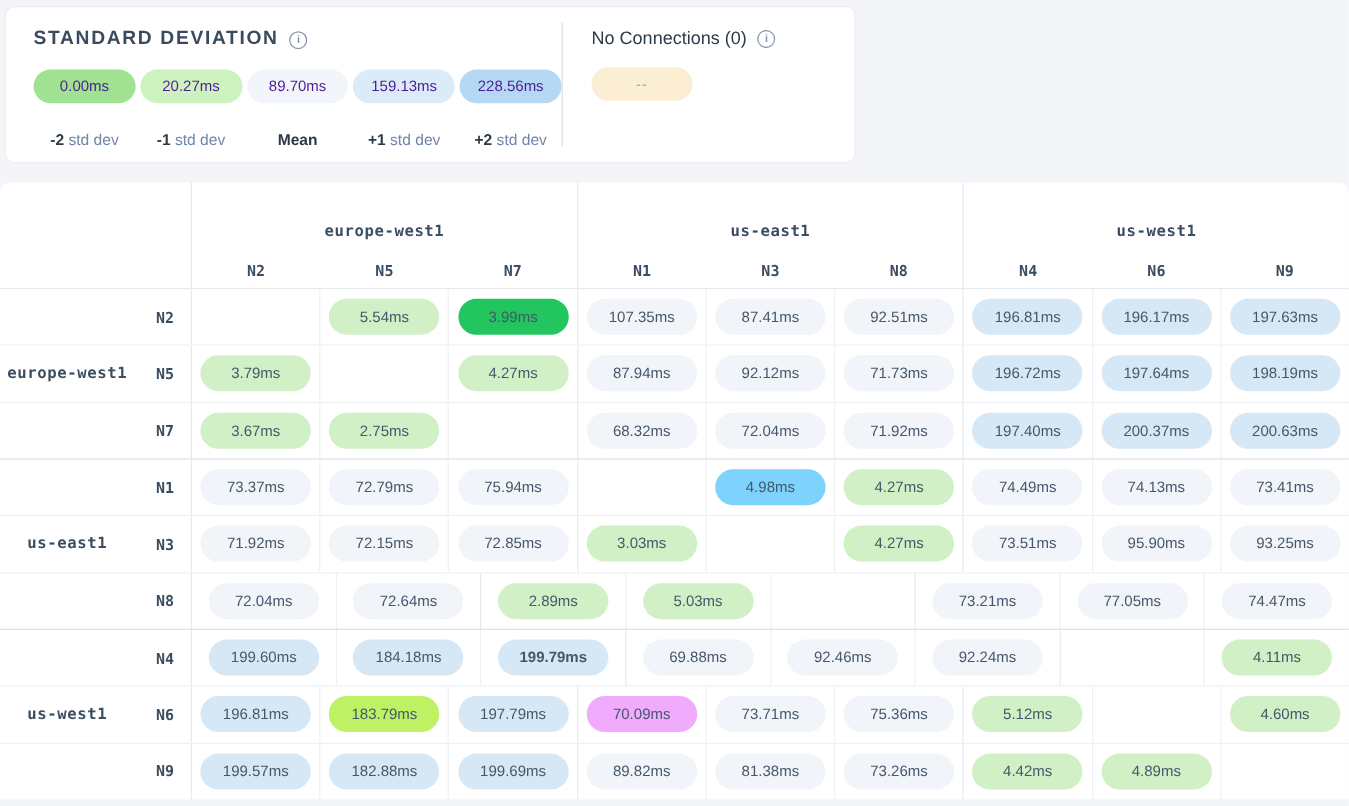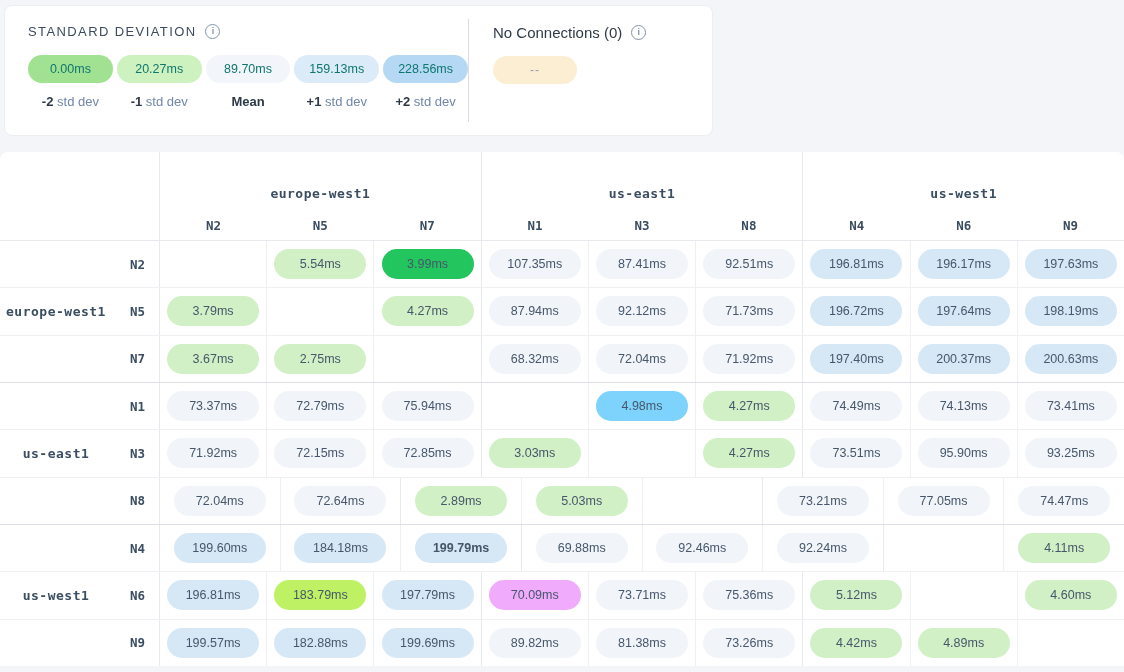--- a/index.html
+++ b/index.html
@@ -16,35 +16,35 @@
     position:absolute;left:4px;top:5px;width:709px;height:131px;
     background:#ffffff;border:1px solid #eceef1;border-radius:8px;
     box-sizing:border-box;display:flex;
   }
   .legend-left{width:463px;box-sizing:border-box;padding:18px 0 0 23px;}
   .legend-divider{width:1px;background:#d9dde3;margin:13px 0;}
   .legend-right{flex:1;box-sizing:border-box;padding:18px 0 0 24px;}
 
   .title-row{display:flex;align-items:center;gap:9px;}
   .legend-title{
-    font-size:13px;font-weight:normal;letter-spacing:1.4px;color:#3b4a5d;
+    font-size:16px;font-weight:bold;letter-spacing:1.4px;color:#3b4a5d;
   }
   .info-icon{
     width:13px;height:13px;border:1.4px solid #8494ab;border-radius:50%;
     color:#8494ab;font-size:9px;font-weight:bold;line-height:13px;
     display:inline-flex;align-items:center;justify-content:center;
     cursor:pointer;flex:0 0 auto;
   }
   .legend-pills{display:flex;gap:4px;margin-top:16px;}
   .legend-pill{
     width:87px;height:28px;border-radius:14px;
     display:flex;align-items:center;justify-content:center;
-    font-size:12.5px;color:#0f766e;
-  }
-  .legend-labels{display:flex;gap:4px;margin-top:11px;}
+    font-size:12.5px;color:#4c1d95;
+  }
+  .legend-labels{display:flex;gap:4px;margin-top:23px;}
   .legend-label{width:87px;text-align:center;font-size:13px;color:#7186a8;}
   .legend-label b{color:#2d3947;font-weight:bold;}
 
   .nc-title{font-size:15px;color:#2e3a48;}
   .nc-pill{
     margin-top:15px;width:84px;height:28px;border-radius:14px;
     display:flex;align-items:center;justify-content:center;
     font-size:12px;letter-spacing:1px;color:#9aa0a8;
   }
 

